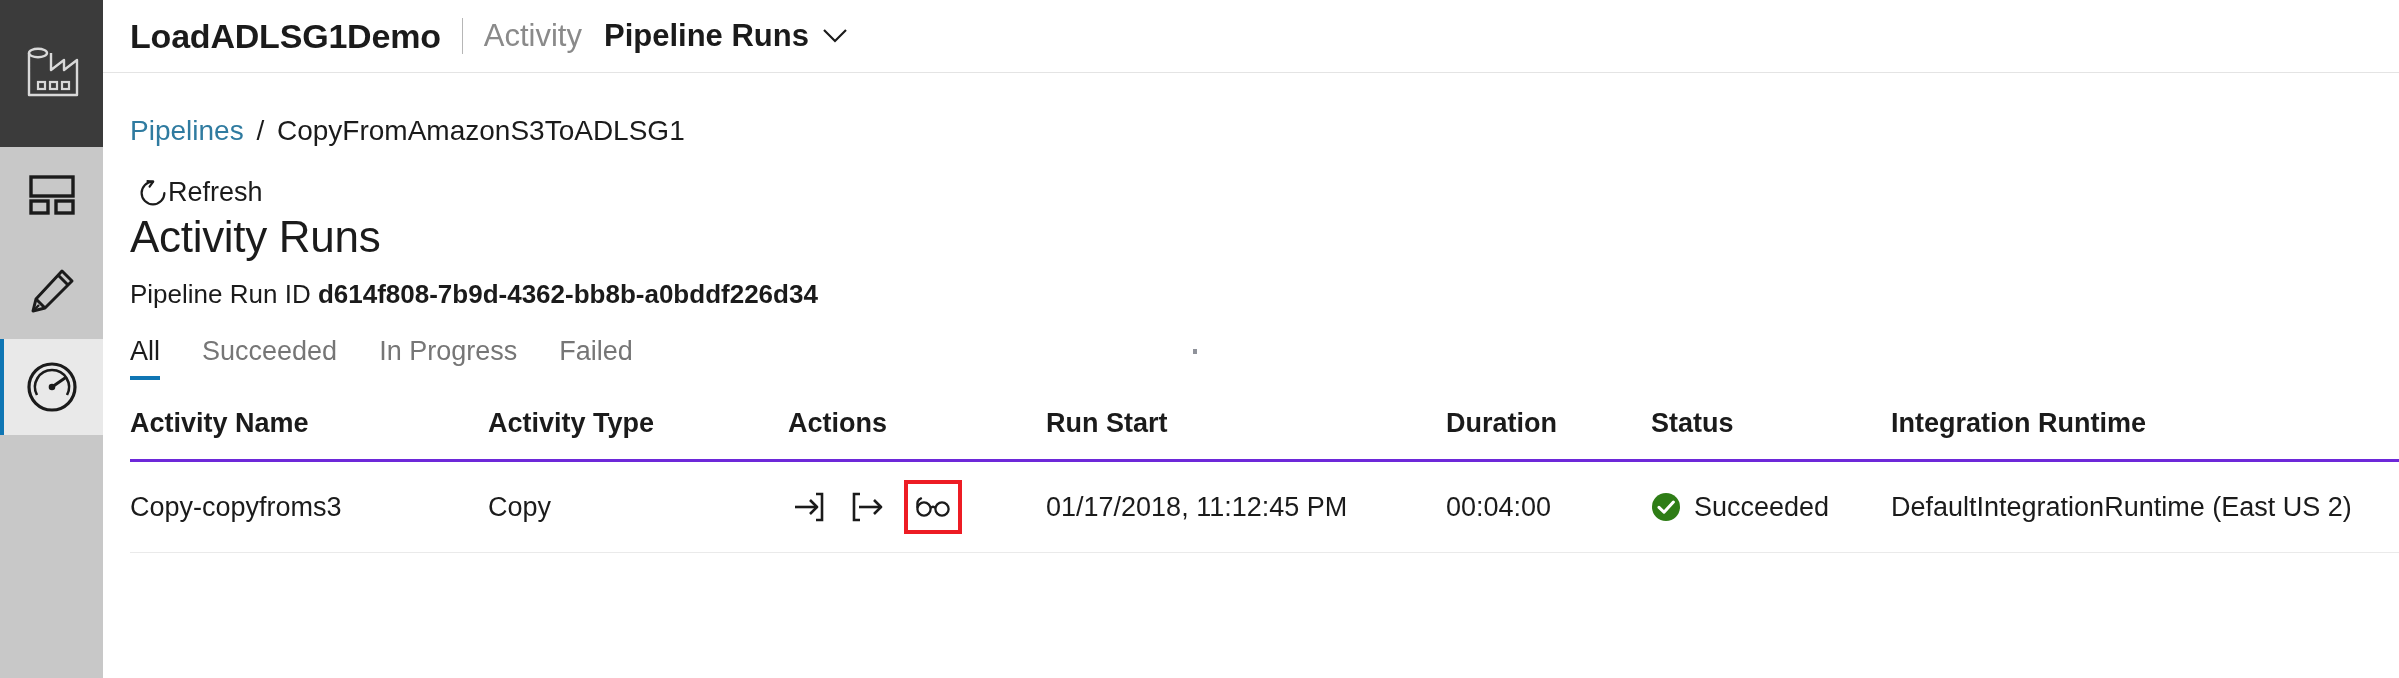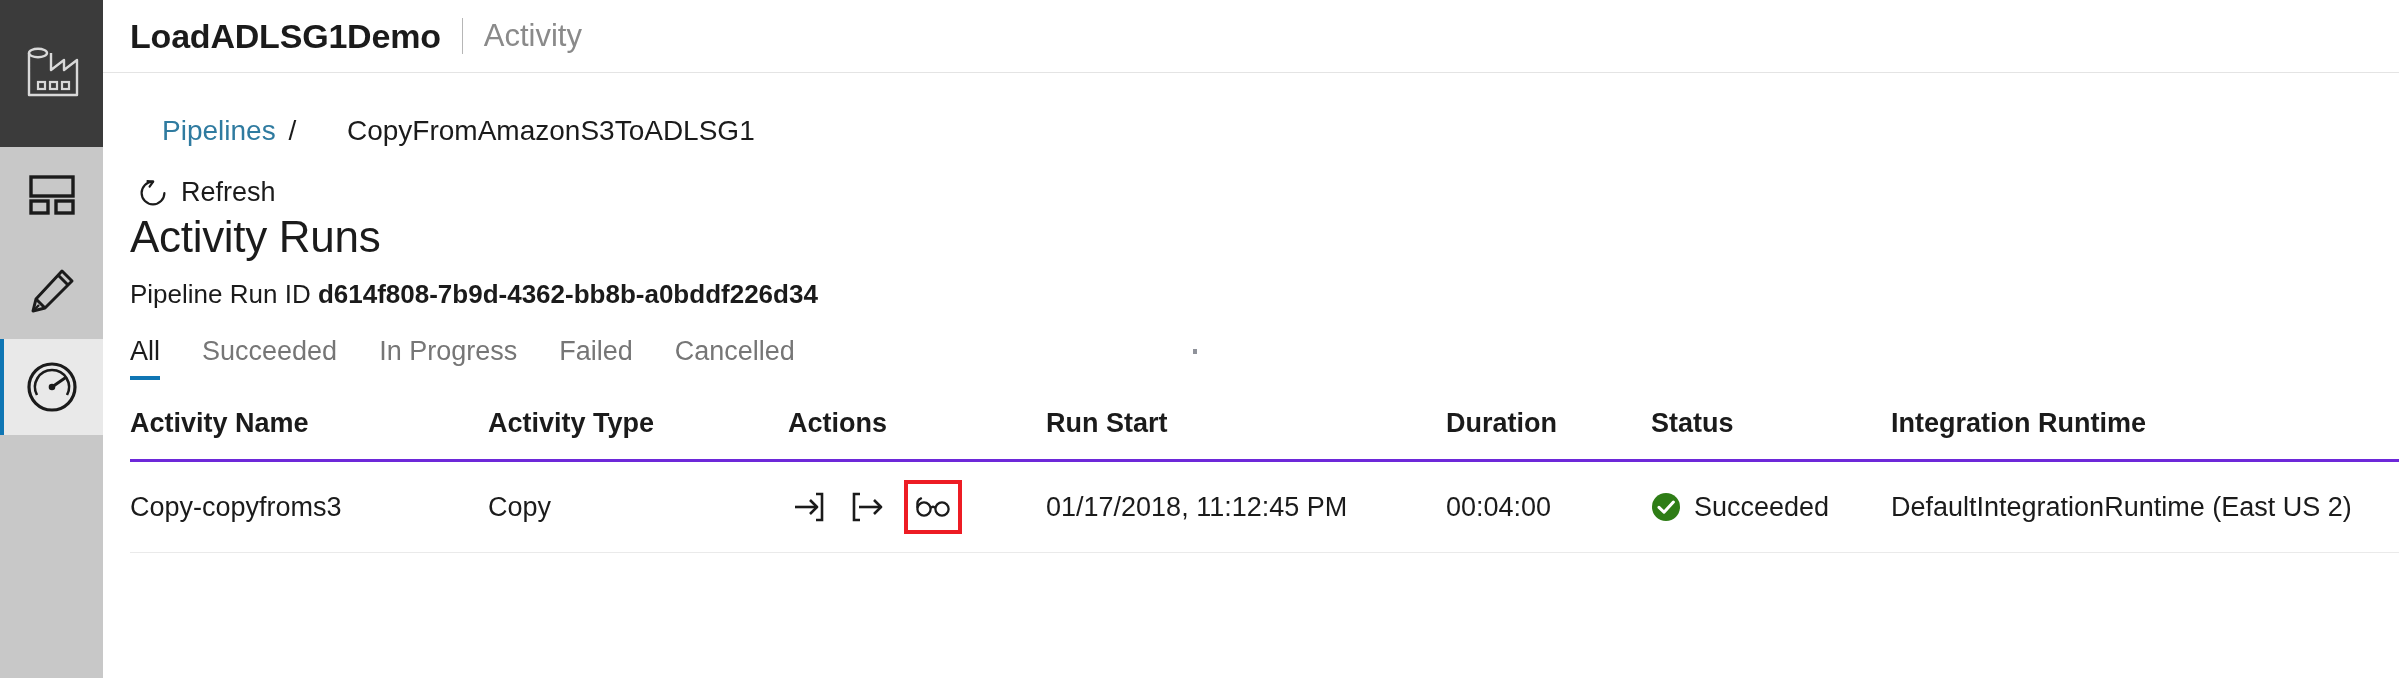--- a/index.html
+++ b/index.html
@@ -108,34 +108,32 @@
 
   .breadcrumb {
     margin-top: 42px;
     font-size: 28px;
     white-space: nowrap;
     color: #1b1b1b;
   }
   .breadcrumb .bc-link {
     color: #2f7ba0;
     cursor: pointer;
-    margin-left: 32px;
   }
   .breadcrumb .bc-sep { color: #1b1b1b; margin: 0 5px; }
-  .breadcrumb .bc-current { color: #1b1b1b; margin-left: 38px; }
+  .breadcrumb .bc-current { color: #1b1b1b; }
 
   .toolbar {
     margin-top: 26px;
     display: flex;
     align-items: center;
   }
   .cmd-button {
     display: flex;
     align-items: center;
-    gap: 13px;
     padding: 4px 8px;
     cursor: pointer;
     background: transparent;
     border: none;
     font-family: inherit;
   }
   .cmd-button .cmd-label {
     font-size: 27px;
     color: #1b1b1b;
   }
@@ -314,20 +312,28 @@
 
     <div class="rail-fill"></div>
   </nav>
 
   <section class="main">
 
     <header class="topbar">
       <div class="account">LoadADLSG1Demo</div>
       <div class="vsep"></div>
       <div class="section">Activity</div>
+      <div class="page-select">
+        <span class="label">Pipeline Runs</span>
+        <span>
+          <svg width="26" height="16" viewBox="0 0 26 16" fill="none">
+            <path d="M2 2 L13 13 L24 2" stroke="#1b1b1b" stroke-width="2.2" fill="none"></path>
+          </svg>
+        </span>
+      </div>
     </header>
 
     <div class="content">
 
       <div class="breadcrumb">
         <span class="bc-link">Pipelines</span>
         <span class="bc-sep">/</span>
         <span class="bc-current">CopyFromAmazonS3ToADLSG1</span>
       </div>
 
@@ -348,21 +354,20 @@
       <div class="runid">
         <span>Pipeline Run ID</span>
         <span class="runid-value">d614f808-7b9d-4362-bb8b-a0bddf226d34</span>
       </div>
 
       <div class="tabs">
         <div class="tab active"><span>All</span></div>
         <div class="tab"><span>Succeeded</span></div>
         <div class="tab"><span>In Progress</span></div>
         <div class="tab"><span>Failed</span></div>
-        <div class="tab"><span>Cancelled</span></div>
       </div>
 
       <div class="table-wrap">
         <table class="tbl">
           <thead>
             <tr>
               <th class="col-name">Activity Name</th>
               <th class="col-type">Activity Type</th>
               <th class="col-act">Actions</th>
               <th class="col-start">Run Start</th>

